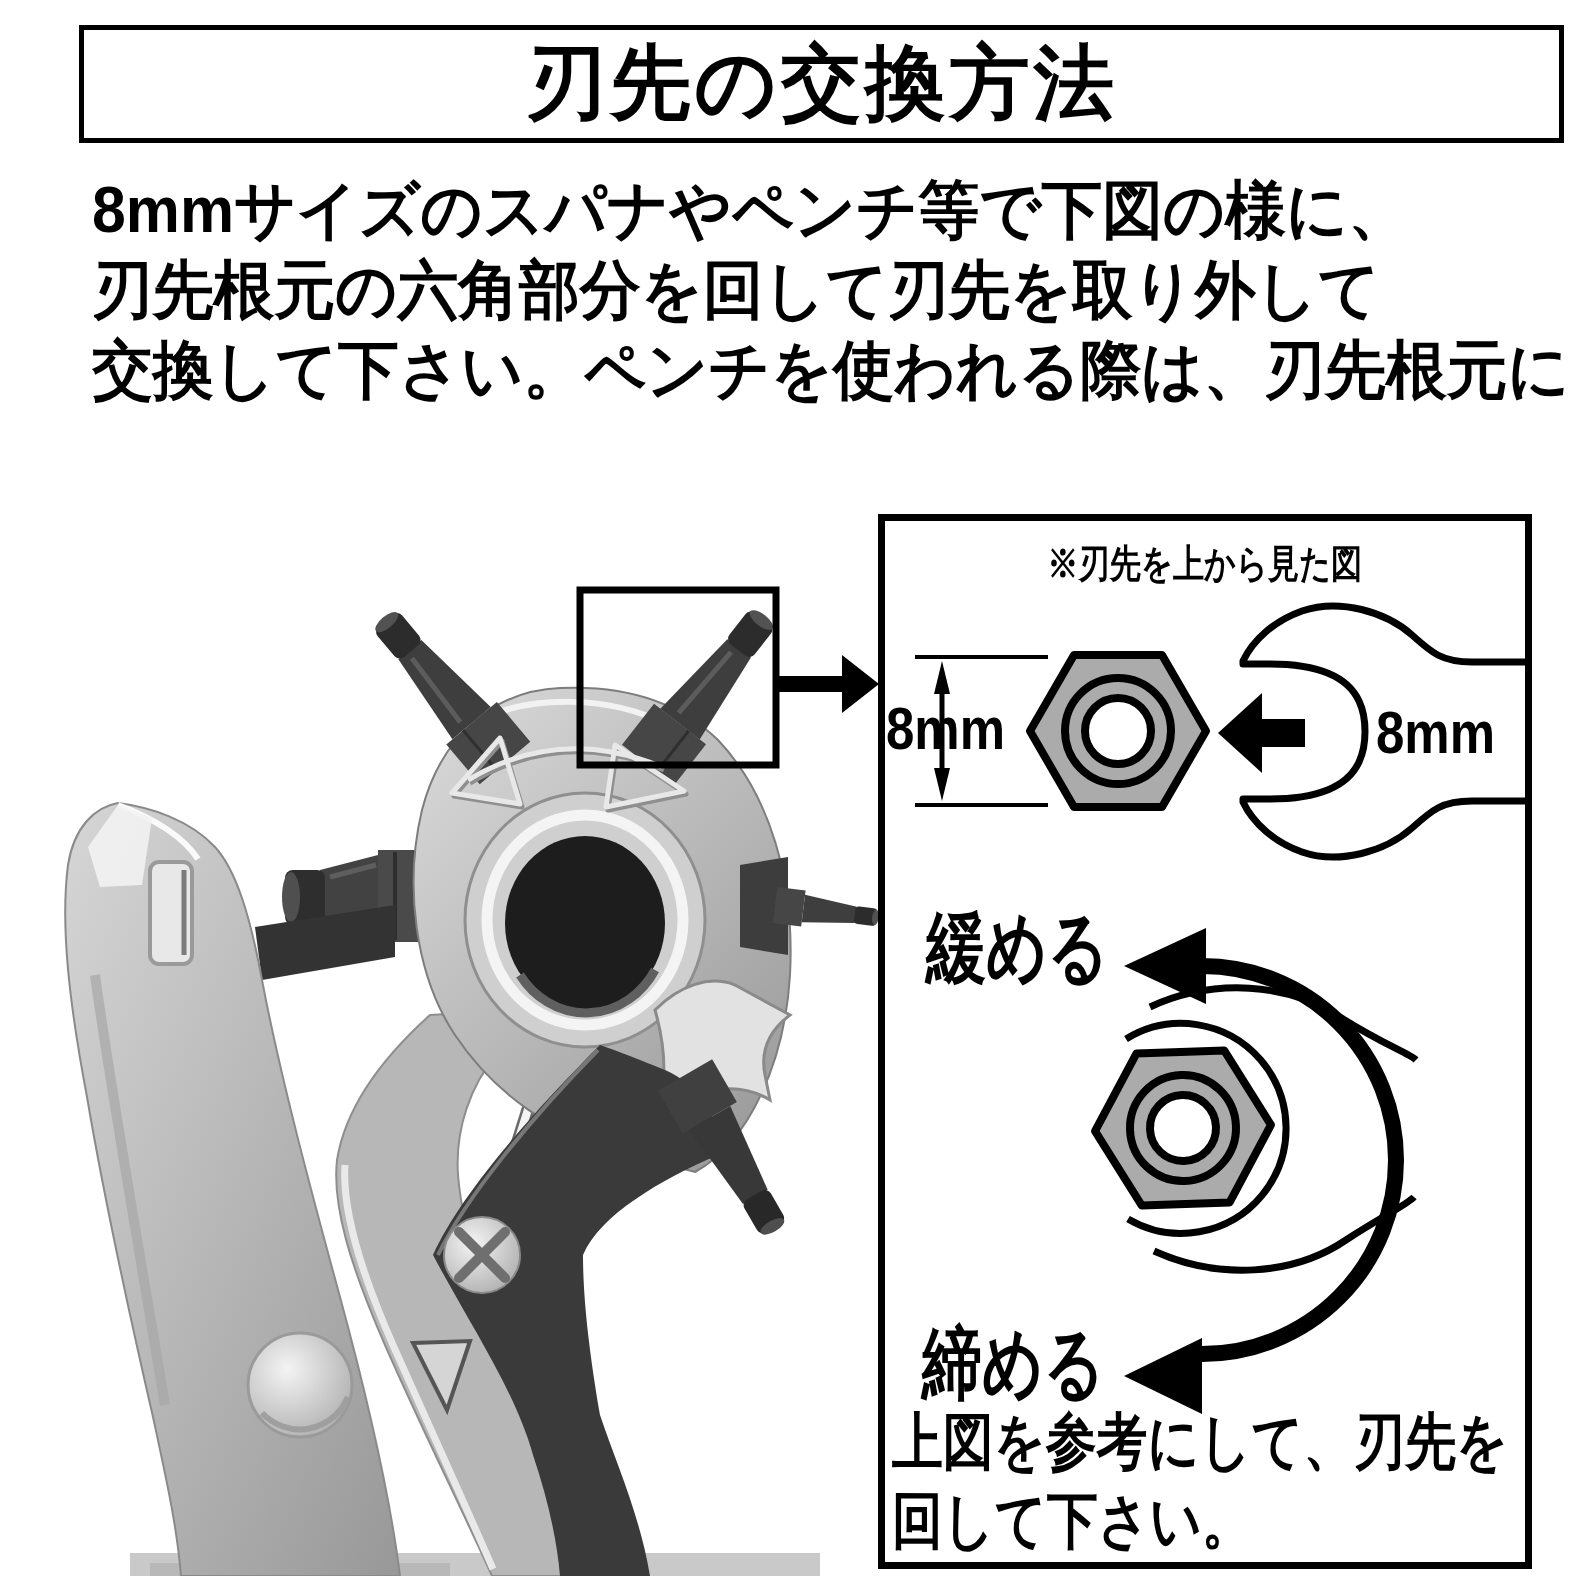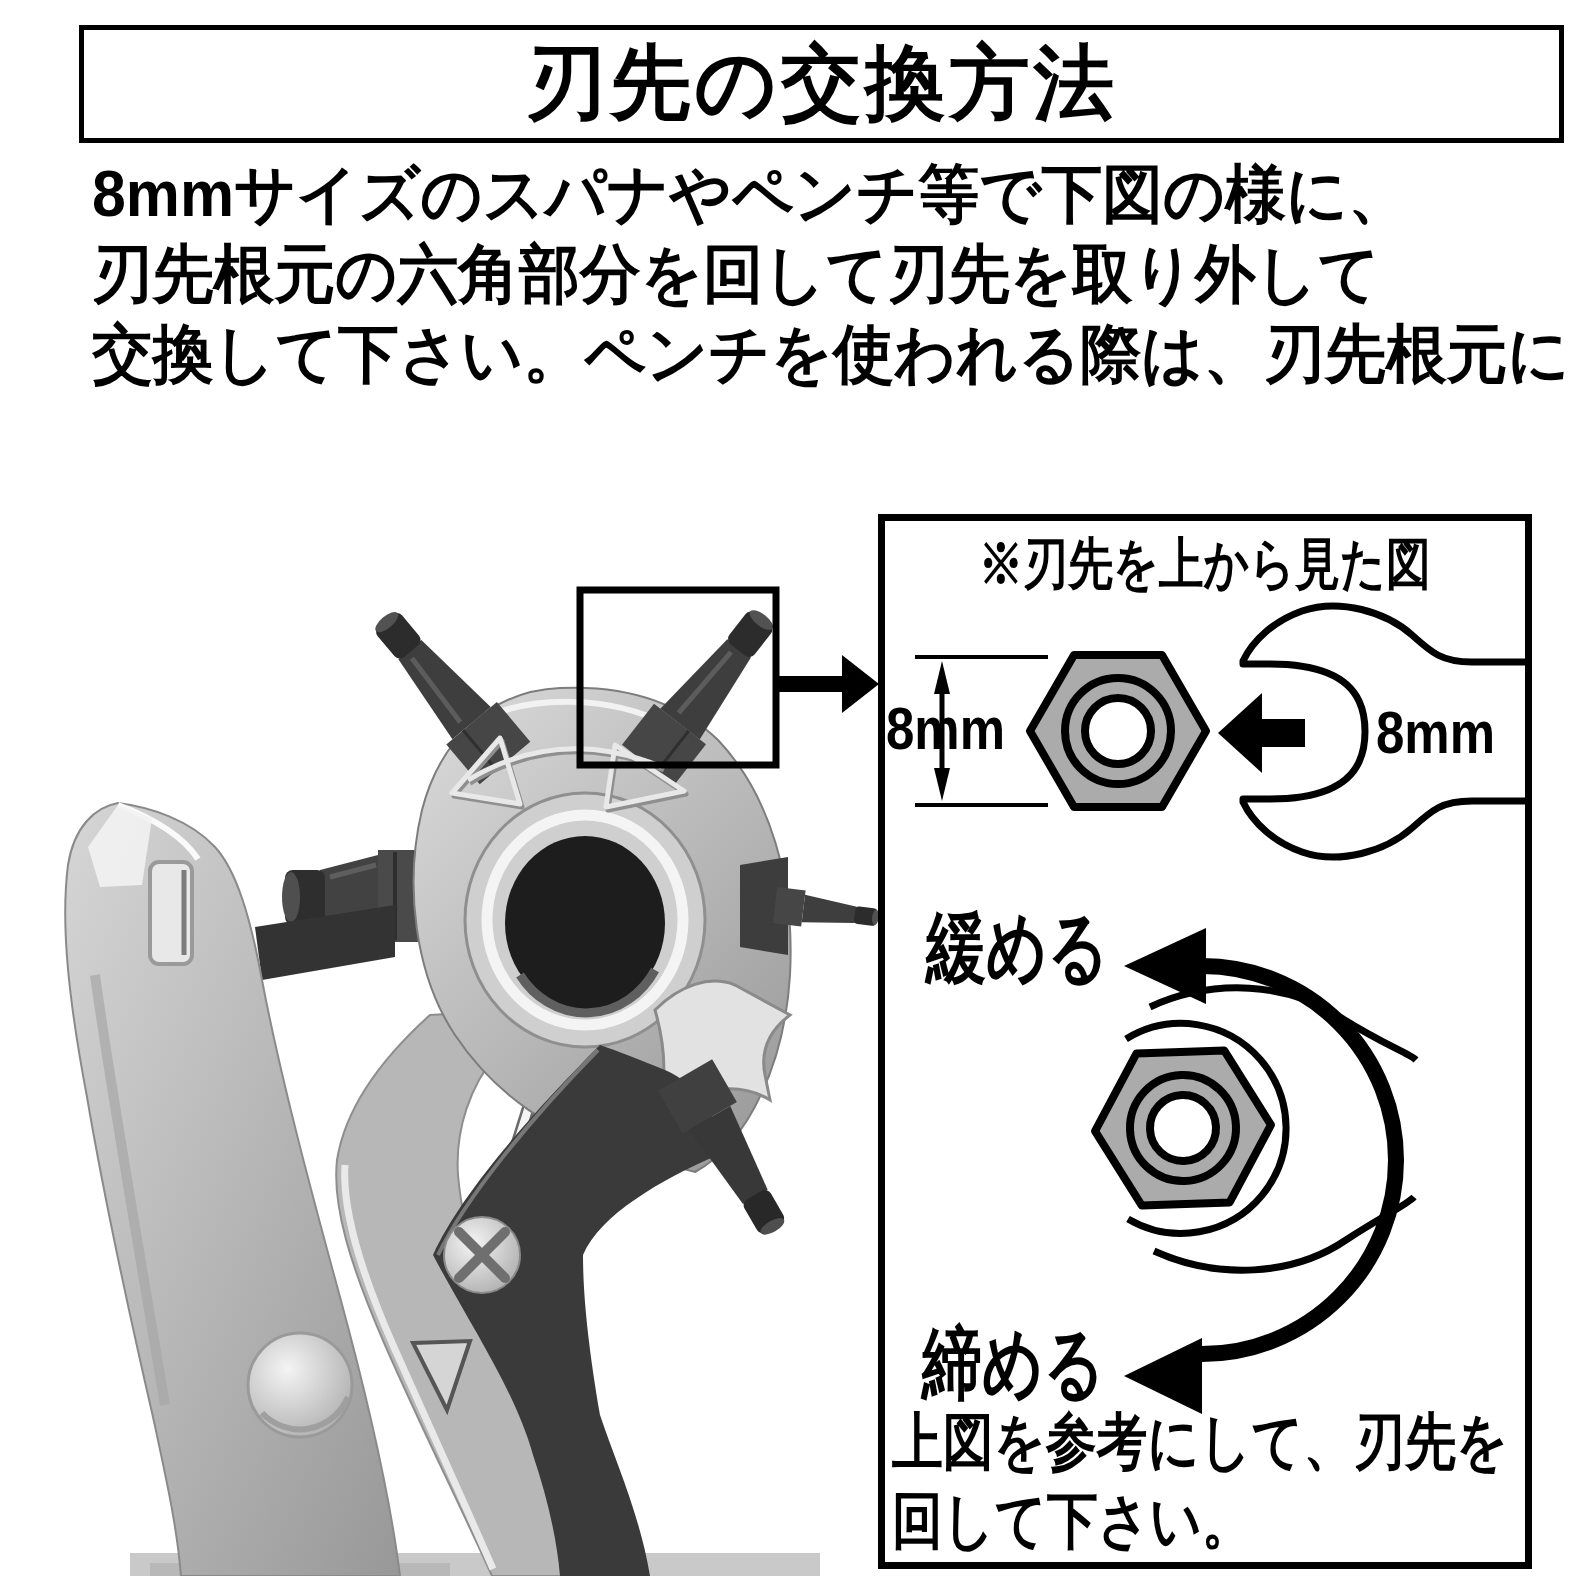--- a/index.html
+++ b/index.html
@@ -8,31 +8,31 @@
   .abs{position:absolute;}
   .cx{display:inline-block;transform:scaleX(0.95);transform-origin:0 50%;white-space:nowrap;}
 
   
   .title-box{left:45px;top:25px;width:1485px;height:118px;border:5px solid #000;
              box-sizing:border-box;display:flex;align-items:center;justify-content:center;margin-left:34px;}
   .title-box span{font-size:82px;font-weight:bold;letter-spacing:4px;
                   display:inline-block;transform:scaleX(0.98);}
 
   
-  .intro{left:92px;top:154px;width:1480px;font-size:64px;font-weight:bold;line-height:80px;}
+  .intro{left:92px;top:170px;width:1480px;font-size:64px;font-weight:bold;line-height:80px;}
   .intro .line span{transform:scaleX(0.95);}
 
   
   .photo-svg{left:0;top:555px;}
 
   
   .panel{left:878px;top:514px;width:654px;height:1055px;}
   .panel svg{position:absolute;left:0;top:0;}
   .panel .txt{position:absolute;font-weight:bold;white-space:nowrap;}
-  .p-header{left:0;top:14px;width:654px;text-align:center;font-size:56px;line-height:72px;}
+  .p-header{left:0;top:14px;width:654px;text-align:center;font-size:39px;line-height:72px;}
   .p-header span{display:inline-block;transform:scaleX(0.80);transform-origin:50% 50%;}
   .p-dim{left:8px;top:180px;font-size:60px;line-height:70px;}
   .p-dim span{display:inline-block;transform:scaleX(0.85);transform-origin:0 50%;}
   .p-wrench-size{left:498px;top:184px;font-size:60px;line-height:70px;}
   .p-wrench-size span{display:inline-block;transform:scaleX(0.85);transform-origin:0 50%;}
   .p-loosen{left:48px;top:390px;font-size:80px;line-height:88px;}
   .p-tighten{left:44px;top:806px;font-size:80px;line-height:88px;}
   .p-loosen span,.p-tighten span{display:inline-block;transform:scaleX(0.75);transform-origin:0 50%;}
   .p-footer{left:14px;top:888px;font-size:62px;line-height:79px;}
   .p-footer span{transform:scaleX(0.82);}

